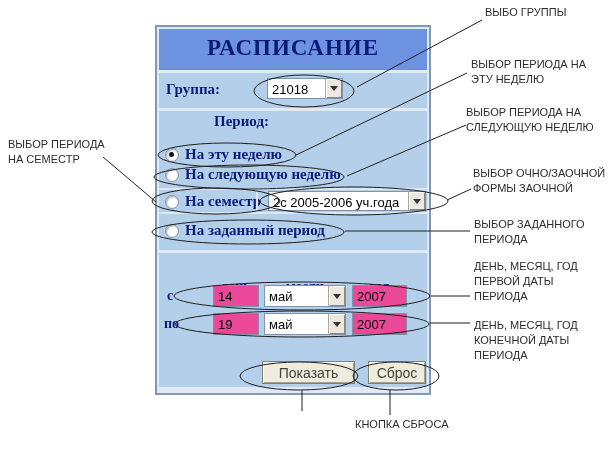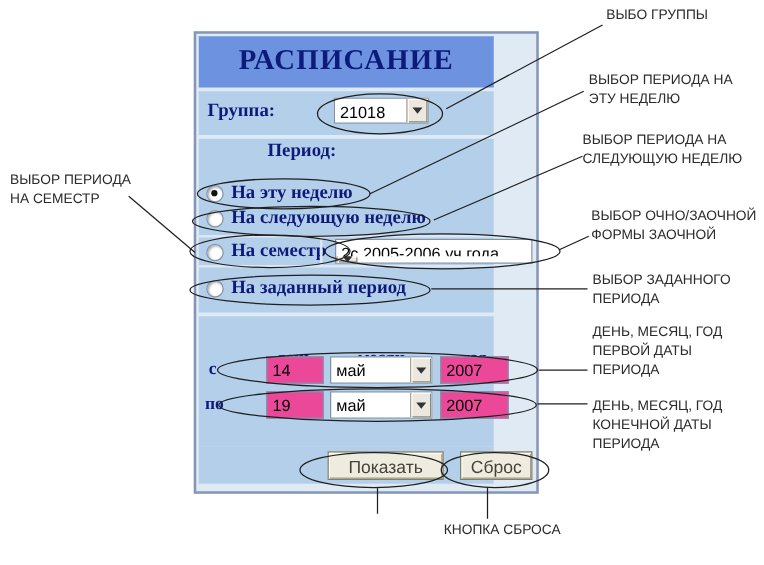--- a/index.html
+++ b/index.html
@@ -2,21 +2,21 @@
 <html><head>
 <meta charset="utf-8">
 <style>
   html,body{margin:0;padding:0;background:#fff;}
   .canvas{position:relative;width:611px;height:452px;background:#ffffff;
           font-family:"Liberation Sans",sans-serif;overflow:hidden;}
 
   
   #form{position:absolute;left:155px;top:25px;width:272px;height:366px;
         border:2px solid #8496B6;background:#E0EAF5;}
-  .sec{position:absolute;left:2px;width:236px;background:#B4CFE9;}
+  .sec{position:absolute;left:2px;width:268px;background:#B4CFE9;}
   .hdr{top:2px;height:41px;background:#6C92E0;text-align:center;}
   .title{font-family:"Liberation Serif",serif;font-weight:bold;font-size:23px;
          letter-spacing:1px;color:#0D1A7A;padding-top:6px;}
   .navy{font-family:"Liberation Serif",serif;font-weight:bold;color:#0D1A7A;}
 
   .row-group{top:46px;height:35px;}
   .lbl15{font-size:15px;position:absolute;}
   .row-period{top:84px;height:139px;}
   .row-dates{top:226px;height:104px;}
   .row-buttons{top:330px;height:30px;}
@@ -92,21 +92,21 @@
         <span class="radio"></span>
         <span class="rlabel">На следующую неделю</span>
       </div>
 
       <div class="sem-box">
         <div class="radio-row" style="left:6px;top:3px;">
           <span class="radio"></span>
           <span class="rlabel">На семестр</span>
         </div>
         <div class="sem-div"></div>
-        <div class="combo" style="left:109px;top:1px;width:158px;height:20px;flex-direction:column;">
+        <div class="combo" style="left:109px;top:1px;width:158px;height:20px;">
           <span class="val">2с 2005-2006 уч.года</span>
           <span class="cbtn">
             <span class="arrow"></span>
           </span>
         </div>
       </div>
 
       <div class="radio-row" style="left:6px;top:111px;">
         <span class="radio"></span>
         <span class="rlabel">На заданный период</span>

